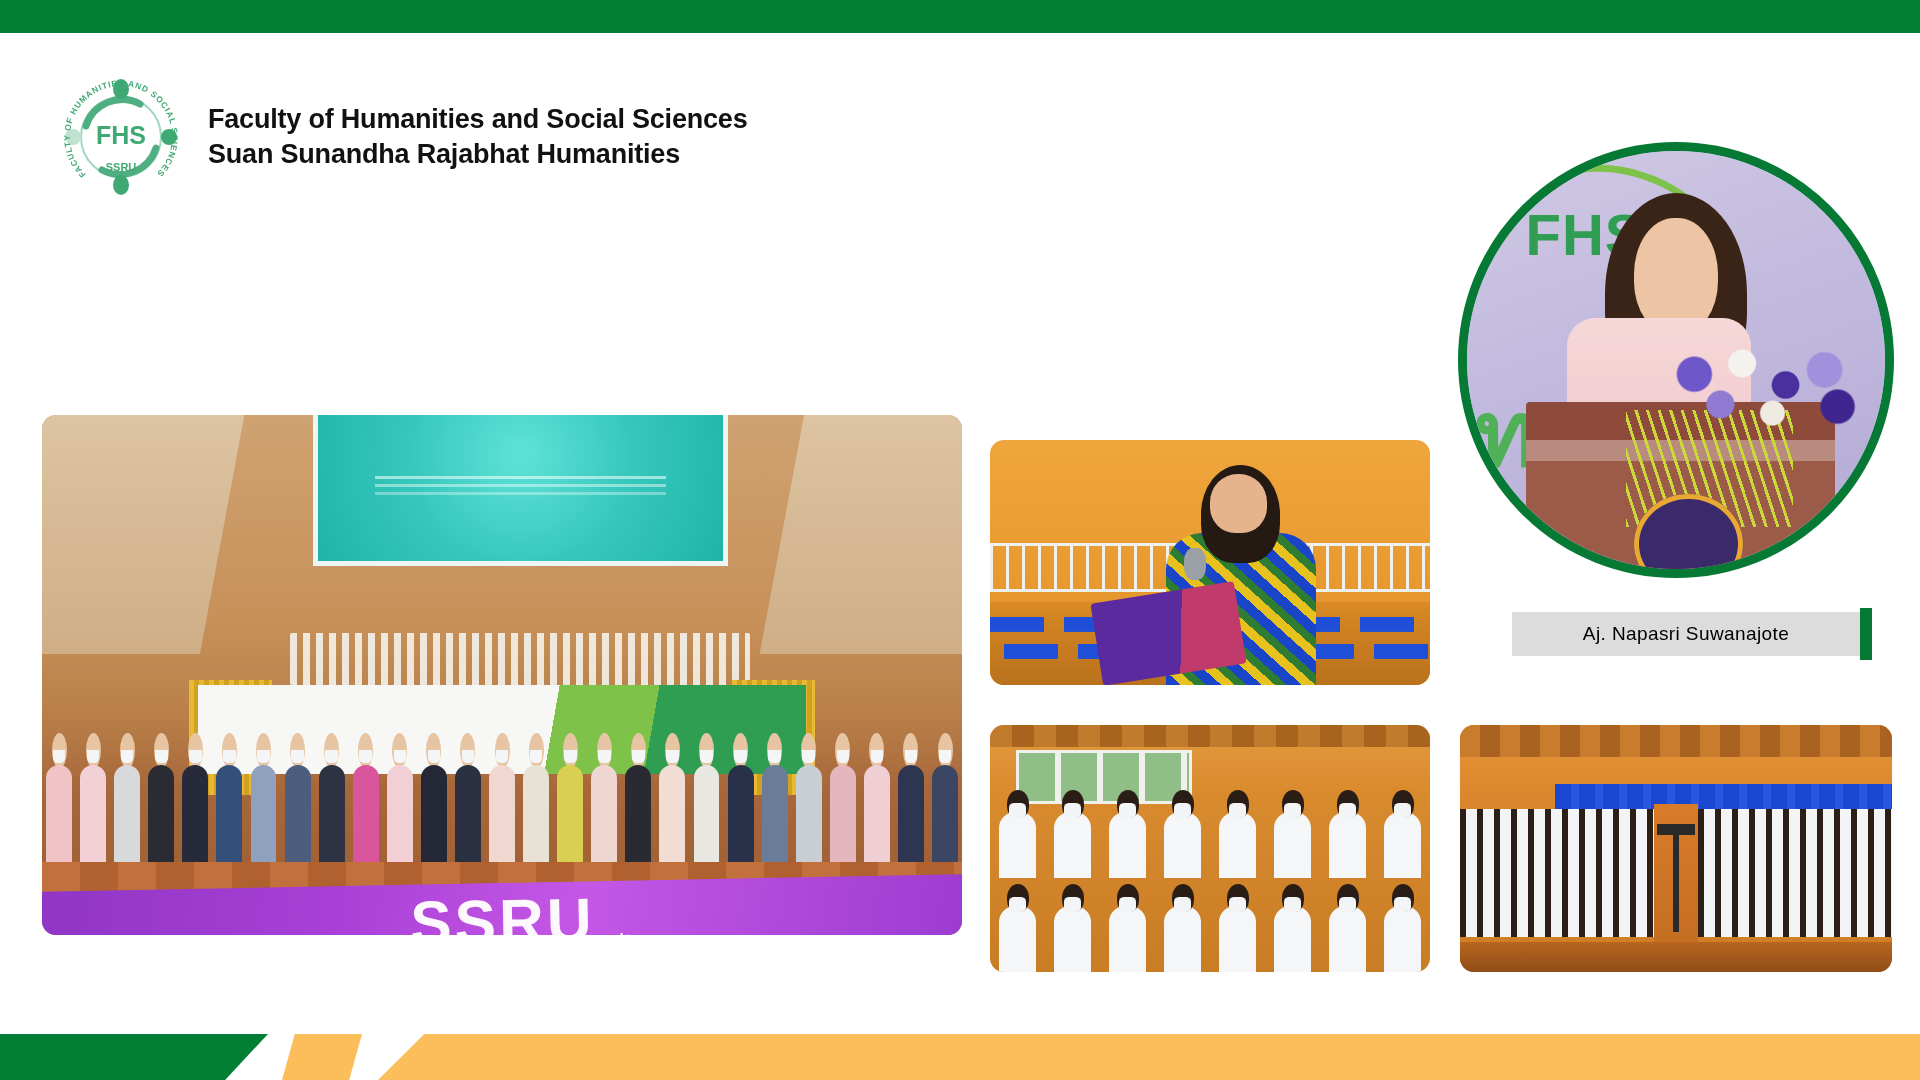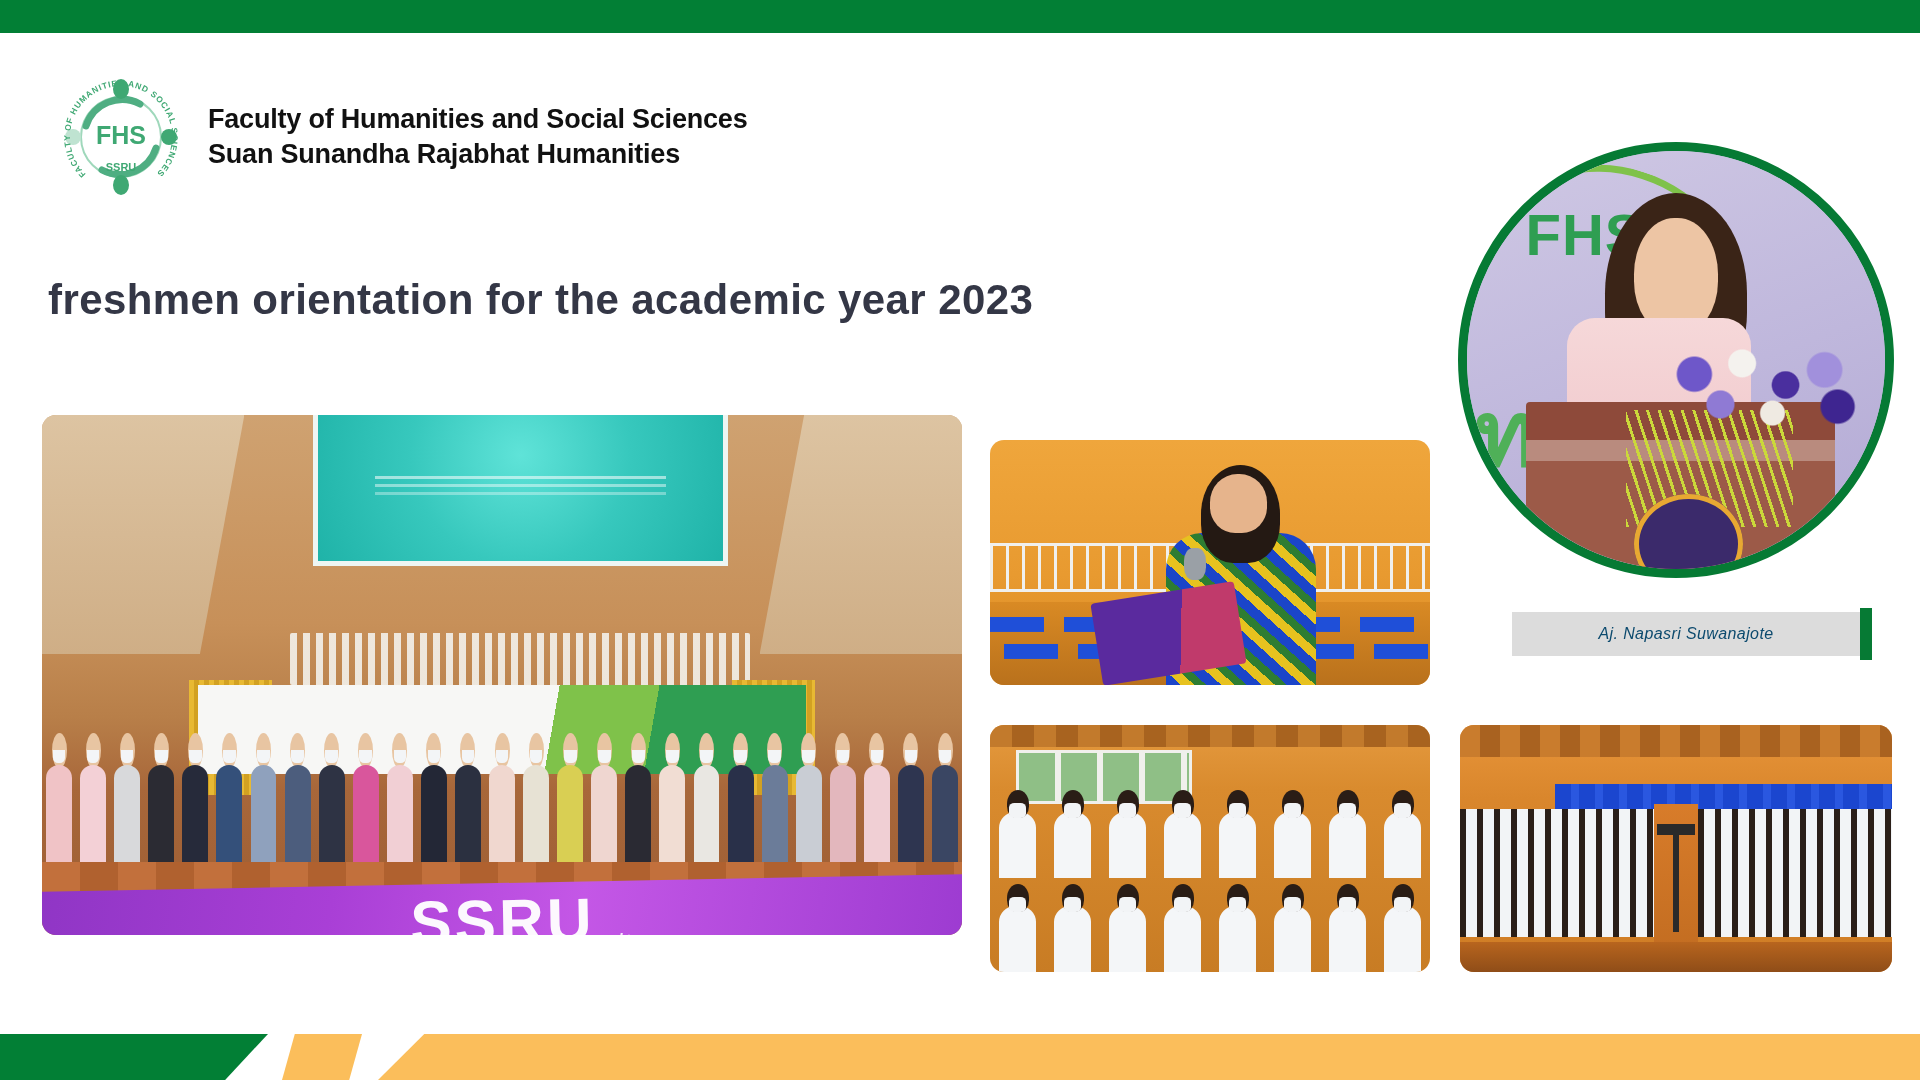--- a/index.html
+++ b/index.html
@@ -282,21 +282,21 @@
     border-radius:50%; background:#3b2a6b;
     box-shadow:inset 0 0 0 5px #e8a832;
   }
 
   
   .caption{
     position:absolute; left:1512px; top:612px; width:348px; height:44px;
     background:#dcdcdc; display:flex; align-items:center; justify-content:center;
   }
   .caption span{
-    font-size:16px; color:#0c4a6e; letter-spacing:0.4px;font-style:italic;
+    font-size:19px; color:#000000; letter-spacing:0.4px;
   }
   .caption-accent{
     position:absolute; left:1860px; top:608px; width:12px; height:52px;
     background:#067A34;
   }
 
   
   .bottom{ position:absolute; left:0; bottom:0; width:1920px; height:46px; }
   .bb-green{
     position:absolute; left:0; bottom:0; width:268px; height:46px;
@@ -336,21 +336,20 @@
       <text x="59" y="93" text-anchor="middle" font-family="Liberation Sans, sans-serif" font-size="11" font-weight="bold" fill="#3fa873">SSRU</text>
     </svg>
   </div>
   <div class="brand-text">
     <div>Faculty of Humanities and Social Sciences</div>
     <div>Suan Sunandha Rajabhat Humanities</div>
   </div>
 </div>
 
 <div class="headline">
-  <span class="ln">freshmen orientation for the academic year 2023</span>
 </div>
 
 <div class="photo photo-main">
   <div class="stage-wall"></div>
   <div class="stage-side-l"></div>
   <div class="stage-side-r"></div>
   <div class="screen"></div>
   <div class="wall-text"></div>
   <div class="curtain-l"></div>
   <div class="curtain-r"></div>

